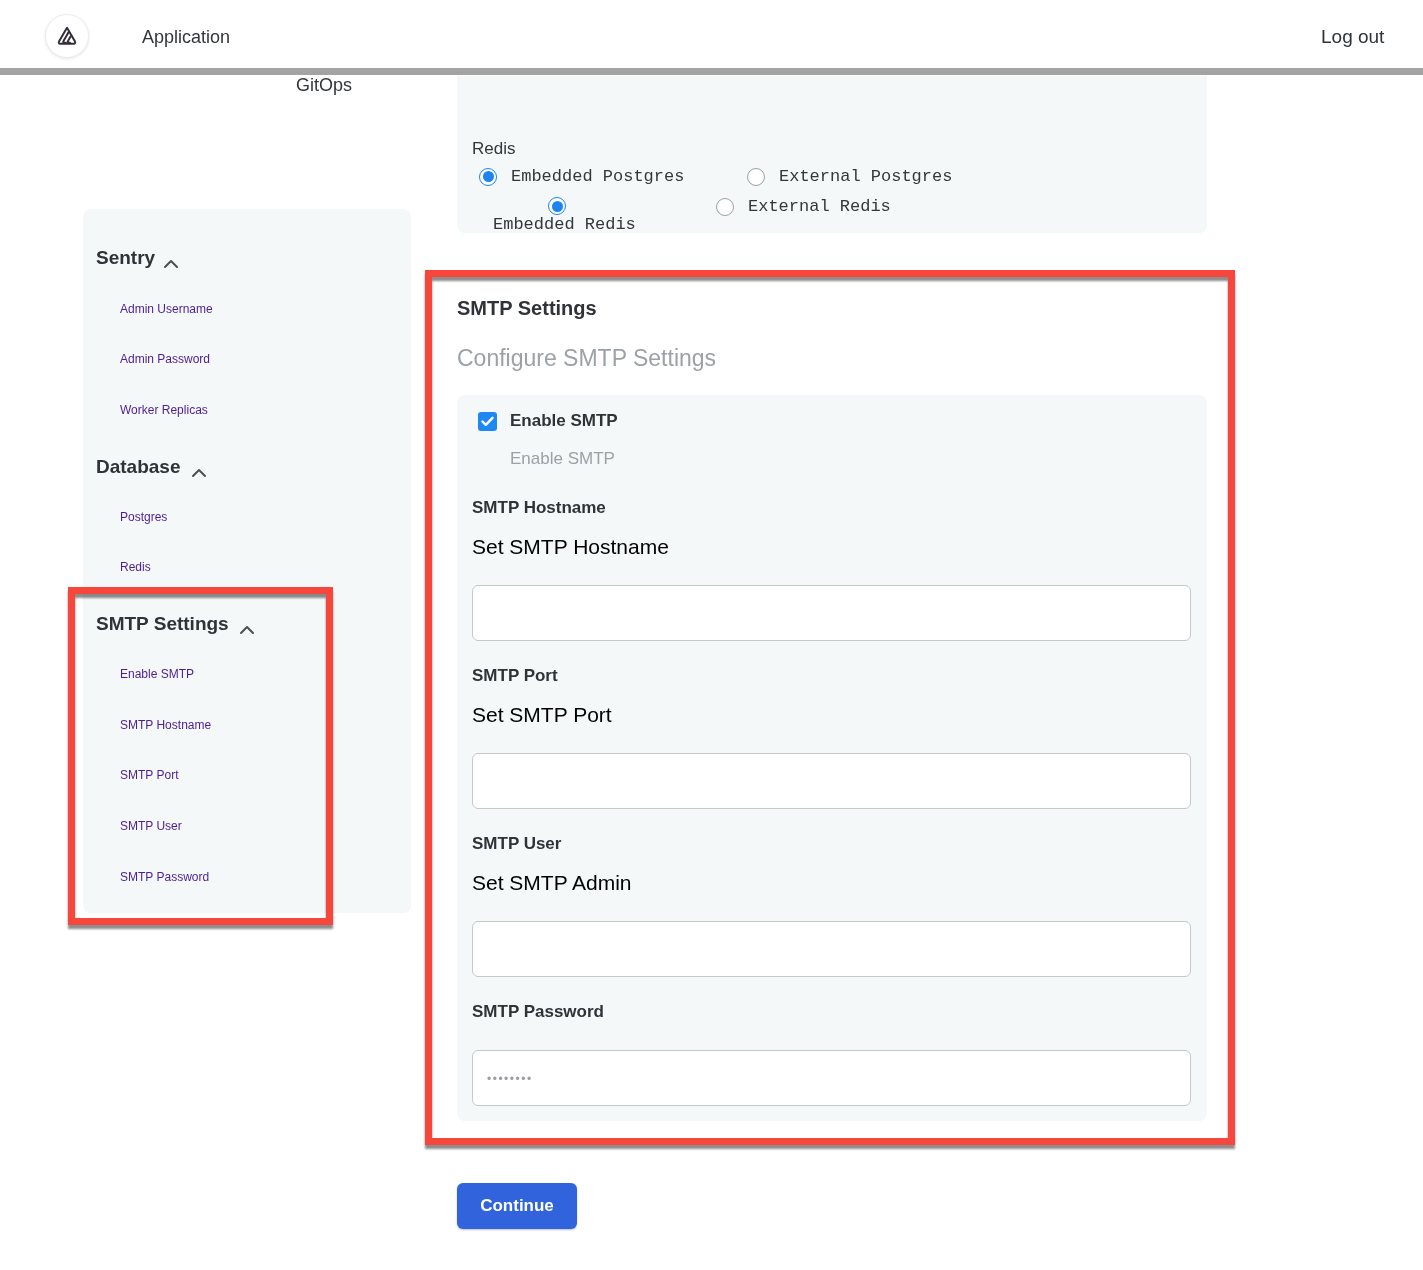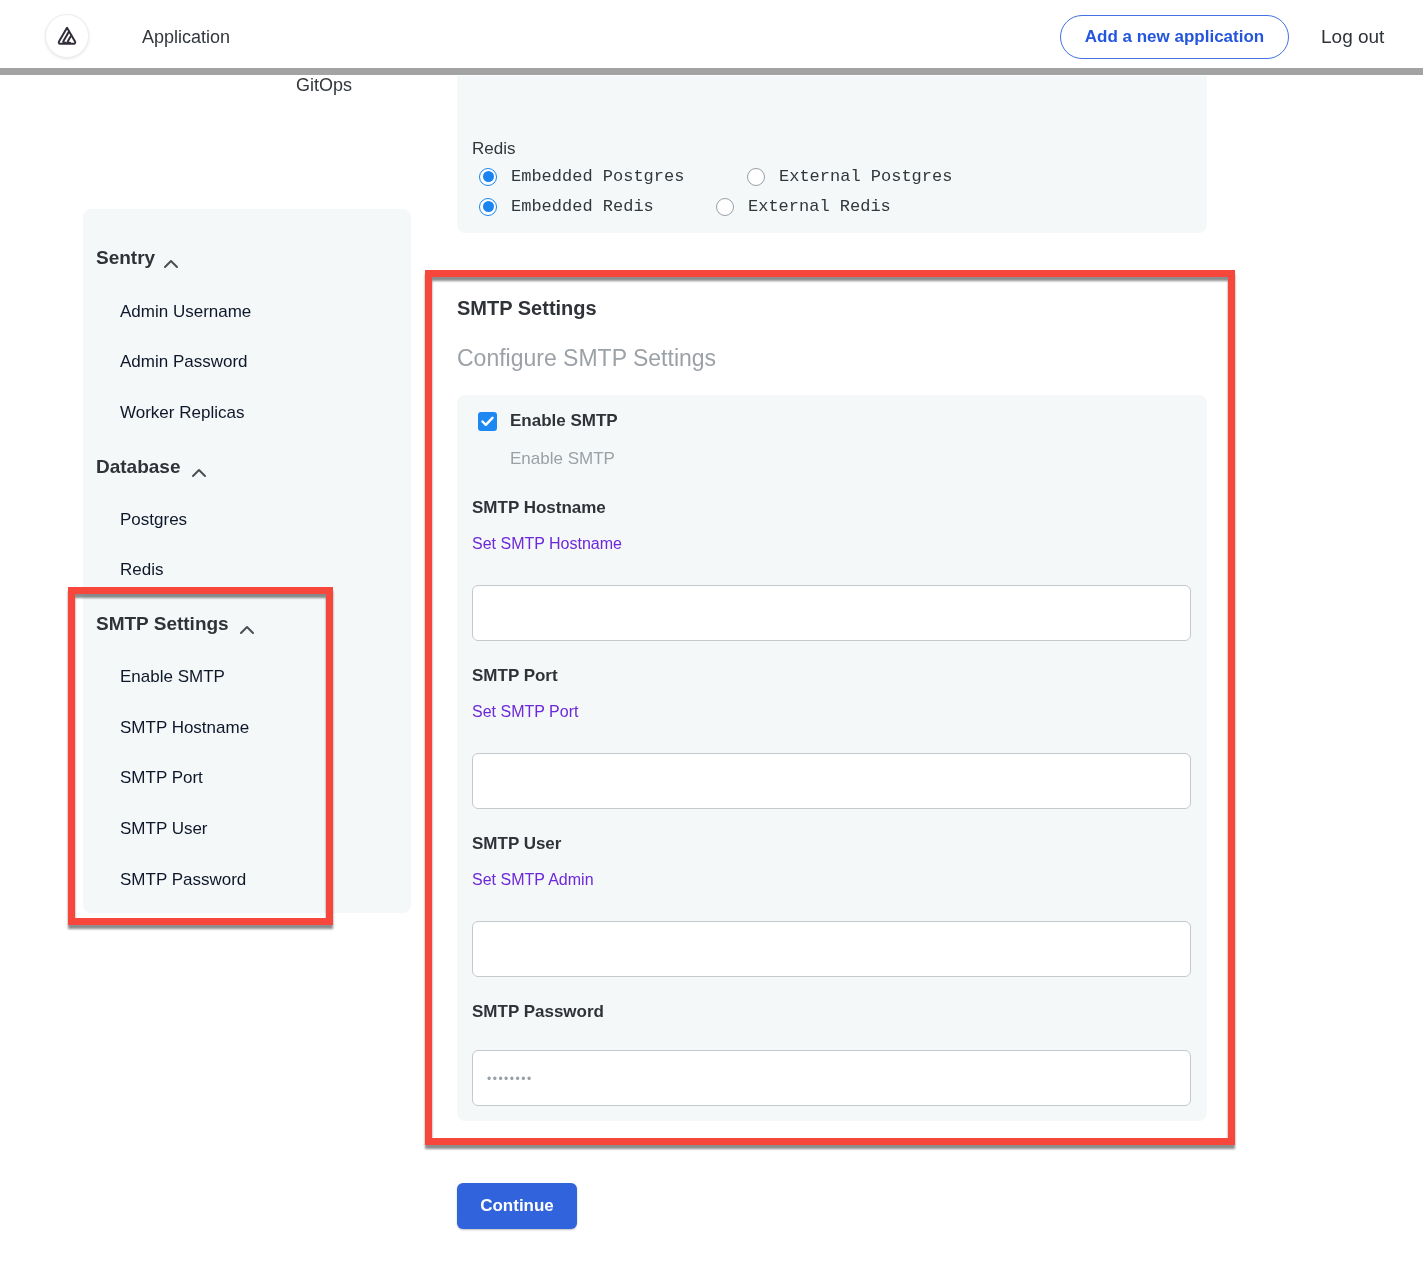--- a/index.html
+++ b/index.html
@@ -36,35 +36,35 @@
   .radio-icon.on::after { content:""; position:absolute; inset:2.5px; border-radius:50%; background:#1b84f0; }
   .radio-icon.off { border:1.5px solid #9aa0a5; background:#fff; }
   .radio-label { margin-left:14px; font-size:17px; font-weight:500; color:#32373c; }
   .group-label { position:absolute; font-size:17px; font-weight:500; color:#32373c; }
 
   
   .sidebar { position:absolute; left:83px; top:209px; width:328px; height:704px;
     background:#f4f8f9; border-radius:8px; }
   .side-title { position:absolute; left:13px; display:flex; align-items:center; gap:10px;
     font-size:19px; font-weight:bold; color:#2f3338; cursor:pointer; }
-  .side-item { position:absolute; left:37px; font-size:17px; color:#0f172a; cursor:pointer; }
+  .side-item { position:absolute; left:37px; font-size:12px; color:#4c1d95; cursor:pointer; }
   .chev { width:15px; height:11px; display:inline-block; }
 
   
   .section-title { position:absolute; left:457px; top:297px; font-size:20px;
     font-weight:bold; color:#2f3338; }
   .section-sub { position:absolute; left:457px; top:345px; font-size:23px; color:#9ba1a6; }
   .form-panel { position:absolute; left:457px; top:395px; width:750px; height:726px;
     background:#f4f8f9; border-radius:8px; }
   .cb { position:absolute; left:21px; top:17px; width:19px; height:19px; border-radius:3px;
     background:#1e88f2; display:flex; align-items:center; justify-content:center; cursor:pointer; }
   .cb-label { position:absolute; left:53px; top:16px; font-size:17px; font-weight:bold; color:#2f3338; }
   .cb-help { position:absolute; left:53px; top:54px; font-size:17px; color:#9ba1a6; }
   .f-label { position:absolute; left:15px; font-size:17px; font-weight:bold; color:#2f3338; }
-  .f-help { position:absolute; left:15px; font-size:16px; color:#6d28d9; }
+  .f-help { position:absolute; left:15px; font-size:21px; color:#000000; }
   .f-input { position:absolute; left:15px; width:719px; height:56px; border:1px solid #c5c9cc;
     border-radius:6px; background:#fff; font-family:"Liberation Sans", sans-serif;
     font-size:16px; color:#32373c; padding:0 14px; outline:none; }
   .f-input.pw::placeholder { color:#9aa0a6; font-size:12px; letter-spacing:1.5px; }
 
   .continue-btn { position:absolute; left:457px; top:1183px; width:120px; height:46px;
     background:#3164dc; border:none; border-radius:6px; color:#fff; font-weight:bold;
     font-size:17px; font-family:"Liberation Sans", sans-serif; cursor:pointer;
     box-shadow:0 1px 2px rgba(0,0,0,.25); }
 
@@ -84,35 +84,34 @@
       <span style="display:flex;">
         <svg width="26" height="25" viewBox="0 0 24 24" fill="none" stroke="#332d39" stroke-width="1.9" stroke-linecap="round" stroke-linejoin="round">
           <path d="M12 3.6 L4.3 16.9 a1.3 1.3 0 0 0 1.1 2 h13.2 a1.3 1.3 0 0 0 1.1 -2 L12 3.6 z"></path>
           <path d="M13.5 7.9 L8.5 16.6 a0.9 0.9 0 0 0 0.8 1.4 h1.6"></path>
           <path d="M15.6 11.7 L12.8 16.6 a0.9 0.9 0 0 0 0.8 1.4 h1.3"></path>
         </svg>
       </span>
     </div>
     <div class="nav-link nav-app">Application</div>
     <div class="nav-link nav-gitops">GitOps</div>
-    <button class="add-app-btn">Add a new application</button>
     <div class="logout">Log out</div>
   </div>
 
   <div class="db-panel">
     <div class="radio-item" style="left:22px; top:91px;">
       <span class="radio-icon on"></span>
       <span class="radio-label">Embedded Postgres</span>
     </div>
     <div class="radio-item" style="left:290px; top:91px;">
       <span class="radio-icon off"></span>
       <span class="radio-label">External Postgres</span>
     </div>
     <div class="group-label" style="left:15px; top:63px;">Redis</div>
-    <div class="radio-item" style="left:22px; top:121px;">
+    <div class="radio-item" style="left:22px; top:121px;flex-direction:column;">
       <span class="radio-icon on"></span>
       <span class="radio-label">Embedded Redis</span>
     </div>
     <div class="radio-item" style="left:259px; top:121px;">
       <span class="radio-icon off"></span>
       <span class="radio-label">External Redis</span>
     </div>
   </div>
 
   <div class="sidebar">

